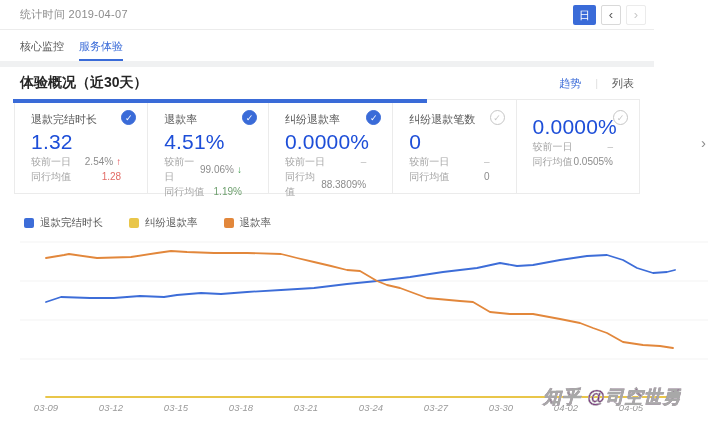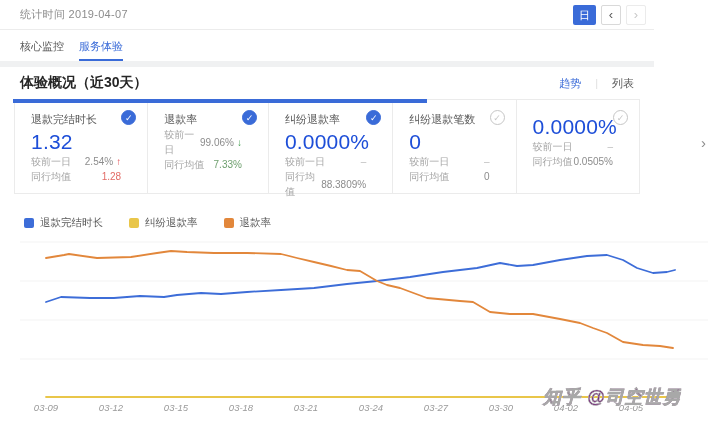--- a/index.html
+++ b/index.html
@@ -116,31 +116,32 @@
             <span class="lab">同行均值</span>
               <span class="sp"></span>
             <span class="val" style="color: rgb(226, 107, 102); text-align: right;">1.28</span>
           </div>
         </div>
       </div>
 
       <div class="card selected" style="width:132px">
         <div class="card-title">退款率</div>
         <div class="check">✓</div>
+        <div class="card-value">4.51%</div>
         <div class="card-rows">
           <div class="crow">
             <span class="lab">较前一日</span>
               <span class="sp"></span>
             <span class="val" style="color: rgb(140, 140, 140);">99.06%</span>
             <span class="arr" style="color: rgb(63, 158, 77);">↓</span>
           </div>
           <div class="crow">
             <span class="lab">同行均值</span>
               <span class="sp"></span>
-            <span class="val" style="color: rgb(111, 160, 111);">7.33%</span>
+            <span class="val" style="color: rgb(111, 160, 111);">1.19%</span>
           </div>
         </div>
       </div>
 
       <div class="card selected" style="width:136px">
         <div class="card-title">纠纷退款率</div>
         <div class="check">✓</div>
         <div class="card-value">0.0000%</div>
         <div class="card-rows">
           <div class="crow">

